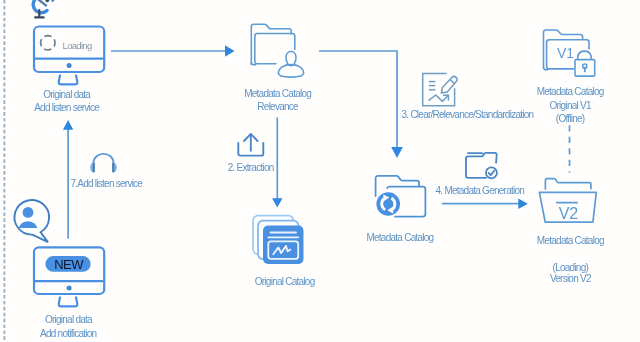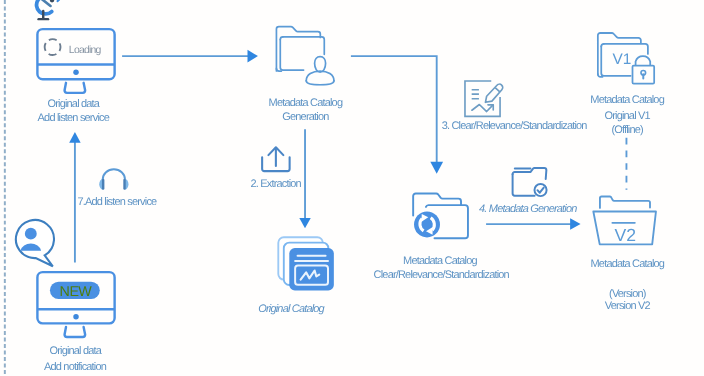--- a/index.html
+++ b/index.html
@@ -71,34 +71,34 @@
                C40.0 42.0 42.2 45.7 45.0 45.7
                C47.8 45.7 50.0 42.0 50.0 37.6
                C50.0 34.1 48.1 31.5 45.0 31.5 Z"></path>
       <path d="M32.4 53.3 C32.4 47.8 38.1 44.6 45.0 44.6
                C51.9 44.6 57.6 47.8 57.6 53.3"></path>
       <path d="M32.4 53.3 C32.4 55.9 38.1 57.1 45.0 57.1
                C51.9 57.1 57.6 55.9 57.6 53.3"></path>
     </g>
   </svg>
   <div class="lbl ctr" style="left:278px;top:88.3px;">Metadata Catalog</div>
-  <div class="lbl ctr" style="left:278px;top:101.3px;">Generation</div>
+  <div class="lbl ctr" style="left:278px;top:101.3px;">Relevance</div>
 
   <svg class="ico" style="left:250px;top:212px;" width="56" height="56" viewBox="0 0 56 56">
     <rect x="3.0" y="3.7" width="40.5" height="38.5" rx="5.0" ry="5.0" fill="#ffffff" stroke="#9cc9f5" stroke-width="1.7"></rect>
     <rect x="8.0" y="8.6" width="40.5" height="38.5" rx="5.0" ry="5.0" fill="#ffffff" stroke="#7ab6f0" stroke-width="1.7"></rect>
     <rect x="13.0" y="13.5" width="40.5" height="38.5" rx="5.0" ry="5.0" fill="#4a90e2"></rect>
     <g stroke="#eaf3fd" stroke-width="1.8" stroke-linecap="round" fill="none">
       <line x1="20.5" y1="20.5" x2="46.0" y2="20.5"></line>
       <line x1="18.3" y1="25.3" x2="48.2" y2="25.3"></line>
     </g>
     <rect x="18.3" y="29.4" width="29.9" height="17.5" rx="2.6" ry="2.6" fill="none" stroke="#eaf3fd" stroke-width="1.8"></rect>
     <path d="M23.3 42.2 L28.3 35.5 L31.2 41.0 L36.0 33.9 L37.6 39.3 L40.2 37.6" fill="none" stroke="#eaf3fd" stroke-width="1.9" stroke-linejoin="round" stroke-linecap="round"></path>
   </svg>
-  <div class="lbl ctr" style="left:265px;top:276px;font-style:italic;">Original Catalog</div>
+  <div class="lbl ctr" style="left:285px;top:276px;">Original Catalog</div>
 
   <svg class="ico" style="left:372px;top:172px;" width="58" height="50" viewBox="0 0 58 50">
     <g fill="none" stroke="#4f93d6" stroke-width="1.75" stroke-linejoin="round" stroke-linecap="round">
       <path d="M3.6 24.0 L3.6 6.2 A2.3 2.3 0 0 1 5.9 3.9 L24.6 3.9
                A2.3 2.3 0 0 1 26.2 4.6 L28.7 7.9
                A2.3 2.3 0 0 0 30.3 8.6 L44.8 8.6
                A2.3 2.3 0 0 1 47.1 10.9 L47.1 14.2"></path>
       <path d="M15.2 16.1 A2.6 2.6 0 0 1 17.5 14.5 L50.8 14.5
                A2.6 2.6 0 0 1 53.4 17.1 L53.4 42.0
                A2.6 2.6 0 0 1 50.8 44.6 L23.0 44.6"></path>
@@ -108,21 +108,20 @@
     <g fill="none" stroke="#ffffff" stroke-width="2.8" stroke-linecap="butt">
       <path d="M11.7 26.7 A7.4 7.4 0 0 0 13.1 37.9"></path>
       <path d="M20.9 37.2 A7.4 7.4 0 0 0 19.5 26.0"></path>
     </g>
     <g fill="#ffffff">
       <path d="M11.4 22.5 L17.3 25.6 L11.2 29.5 Z"></path>
       <path d="M21.2 41.4 L15.3 38.3 L21.4 34.4 Z"></path>
     </g>
   </svg>
   <div class="lbl ctr" style="left:400.3px;top:231.5px;">Metadata Catalog</div>
-  <div class="lbl ctr" style="left:401.5px;top:244.6px;">Clear/Relevance/Standardization</div>
 
   <svg class="ico" style="left:540px;top:26px;" width="58" height="54" viewBox="0 0 58 54">
     <g fill="none" stroke="#5c9bd6" stroke-width="1.6" stroke-linejoin="round" stroke-linecap="round">
       <path d="M3.5 41.8 L3.5 6.2 A2.2 2.2 0 0 1 5.7 4.0 L16.2 4.0
                A2.2 2.2 0 0 1 17.8 4.7 L20.7 7.8
                A2.2 2.2 0 0 0 22.3 8.5 L40.4 8.5
                A2.2 2.2 0 0 1 42.6 10.7 L42.6 13.2"></path>
       <path d="M9.0 13.8 L46.6 13.8 A2.4 2.4 0 0 1 49.0 16.2 L49.0 23.0"></path>
       <path d="M6.6 16.2 A2.4 2.4 0 0 1 9.0 13.8"></path>
       <path d="M6.6 16.2 L6.6 40.5 A2.4 2.4 0 0 0 9.0 42.9 L33.3 42.9"></path>
@@ -144,40 +143,40 @@
                A1.5 1.5 0 0 1 19.5 3.2 L21.0 5.9
                A1.5 1.5 0 0 0 22.3 6.6 L53.4 6.6
                A1.5 1.5 0 0 1 54.9 8.1 L54.9 12.7"></path>
       <path d="M3.4 16.3 L60.3 16.3 L56.9 46.1 L9.2 46.1 Z"></path>
       <line x1="20.7" y1="26.6" x2="41.1" y2="26.6"></line>
     </g>
     <text x="22.7" y="42.9" font-family="'Liberation Sans',sans-serif" font-size="16" fill="#5c9bd6">V2</text>
   </svg>
   <div class="lbl ctr" style="left:570.7px;top:235px;">Metadata Catalog</div>
   <div class="lbl ctr" style="left:570.7px;top:248.9px;margin-top:24px;">Version V2</div>
-  <div class="lbl ctr" style="left:570.7px;top:261.9px;">(Version)</div>
+  <div class="lbl ctr" style="left:570.7px;top:261.9px;">(Loading)</div>
 
   <svg class="ico" style="left:6px;top:196px;" width="48" height="52" viewBox="0 0 48 52">
     <path d="M26.5 38.6 A17.3 17.3 0 1 1 34.6 36.2
              L42.0 46.1 L26.5 38.6 Z" fill="#ffffff" stroke="#3d7fc0" stroke-width="1.9" stroke-linejoin="miter" stroke-linecap="round"></path>
     <circle cx="22.0" cy="16.4" r="5.4" fill="#4a90e2"></circle>
     <path d="M12.6 31.9 A9.6 8.2 0 0 1 31.4 31.9 Z" fill="#4a90e2"></path>
   </svg>
 
   <svg class="ico" style="left:30px;top:244px;" width="80" height="66" viewBox="0 0 80 66">
     <g fill="none" stroke="#4a90e2" stroke-width="2.2">
       <rect x="4.0" y="3.4" width="70.2" height="46.6" rx="4.8" ry="4.8"></rect>
       <line x1="4.3" y1="37.2" x2="73.9" y2="37.2"></line>
       <path d="M30.0 53.3 L28.7 60.1 A2.3 2.3 0 0 0 30.9 62.4 L45.2 62.4
                A2.3 2.3 0 0 0 47.4 60.1 L46.0 53.3" stroke-linejoin="round" stroke-linecap="round"></path>
     </g>
     <circle cx="39.1" cy="44.0" r="2.5" fill="#3d88dd"></circle>
     <rect x="15.4" y="12.1" width="45.3" height="15.7" rx="7.85" ry="7.85" fill="#4a90e2"></rect>
   </svg>
-  <div class="lbl" style="left:54.2px;top:258.3px;color:#4d7c0f;font-size:13px;
+  <div class="lbl" style="left:54.2px;top:258.3px;color:#0f172a;font-size:13px;
               font-weight:normal;letter-spacing:-0.5px;line-height:13px;">NEW</div>
   <div class="lbl ctr" style="left:68.8px;top:314.1px;">Original data</div>
   <div class="lbl ctr" style="left:68.6px;top:327.6px;">Add notification</div>
 
   <svg class="ico" style="left:88px;top:152px;" width="31" height="24" viewBox="0 0 31 24">
     <path d="M5.4 15.3 L5.4 11.0 A10.1 9.2 0 0 1 25.6 11.0 L25.6 15.3" fill="none" stroke="#5c9bd6" stroke-width="1.8" stroke-linecap="round"></path>
     <path d="M5.6 10.6 A3.4 4.9 0 0 0 5.6 20.4 Z" fill="#7fb8e8"></path>
     <path d="M25.4 10.6 A3.4 4.9 0 0 1 25.4 20.4 Z" fill="#7fb8e8"></path>
     <rect x="4.7" y="10.5" width="2.2" height="10.0" rx="1.1" ry="1.1" fill="#4a7fb5"></rect>
     <rect x="24.1" y="10.5" width="2.2" height="10.0" rx="1.1" ry="1.1" fill="#4a7fb5"></rect>
@@ -213,21 +212,21 @@
     <g fill="none" stroke="#4b86c6" stroke-width="1.8" stroke-linecap="round" stroke-linejoin="round">
       <path d="M8.0 5.2 L22.2 5.2"></path>
       <path d="M6.0 10.3 A1.9 1.9 0 0 1 7.9 8.4 L22.2 8.4 L24.6 5.4
                A1.6 1.6 0 0 1 25.9 4.8 L34.8 4.8
                A1.9 1.9 0 0 1 36.7 6.7 L36.1 14.7"></path>
       <path d="M6.0 10.3 L6.0 28.0 A1.9 1.9 0 0 0 7.9 29.9 L26.0 29.9"></path>
       <circle cx="31.4" cy="24.8" r="5.5" fill="#fffefd"></circle>
       <path d="M28.6 24.9 L30.7 27.2 L34.3 22.6"></path>
     </g>
   </svg>
-  <div class="lbl ctr" style="left:480.2px;top:185.3px;font-style:italic;">4. Metadata Generation</div>
+  <div class="lbl ctr" style="left:480.2px;top:185.3px;">4. Metadata Generation</div>
 
   <svg class="ico" style="left:105px;top:40px;" width="135" height="22">
     <line x1="6" y1="11" x2="121" y2="11" stroke="#5c9bd6" stroke-width="1.6"></line>
     <path d="M120 5.2 L129.5 11 L120 16.8 Z" fill="#2f86e0"></path>
   </svg>
 
   <svg class="ico" style="left:312px;top:44px;" width="95" height="125">
     <path d="M7 7 L85 7 L85 104" fill="none" stroke="#5c9bd6" stroke-width="1.7"></path>
     <path d="M79.2 103 L85 114 L90.8 103 Z" fill="#2f86e0"></path>
   </svg>

